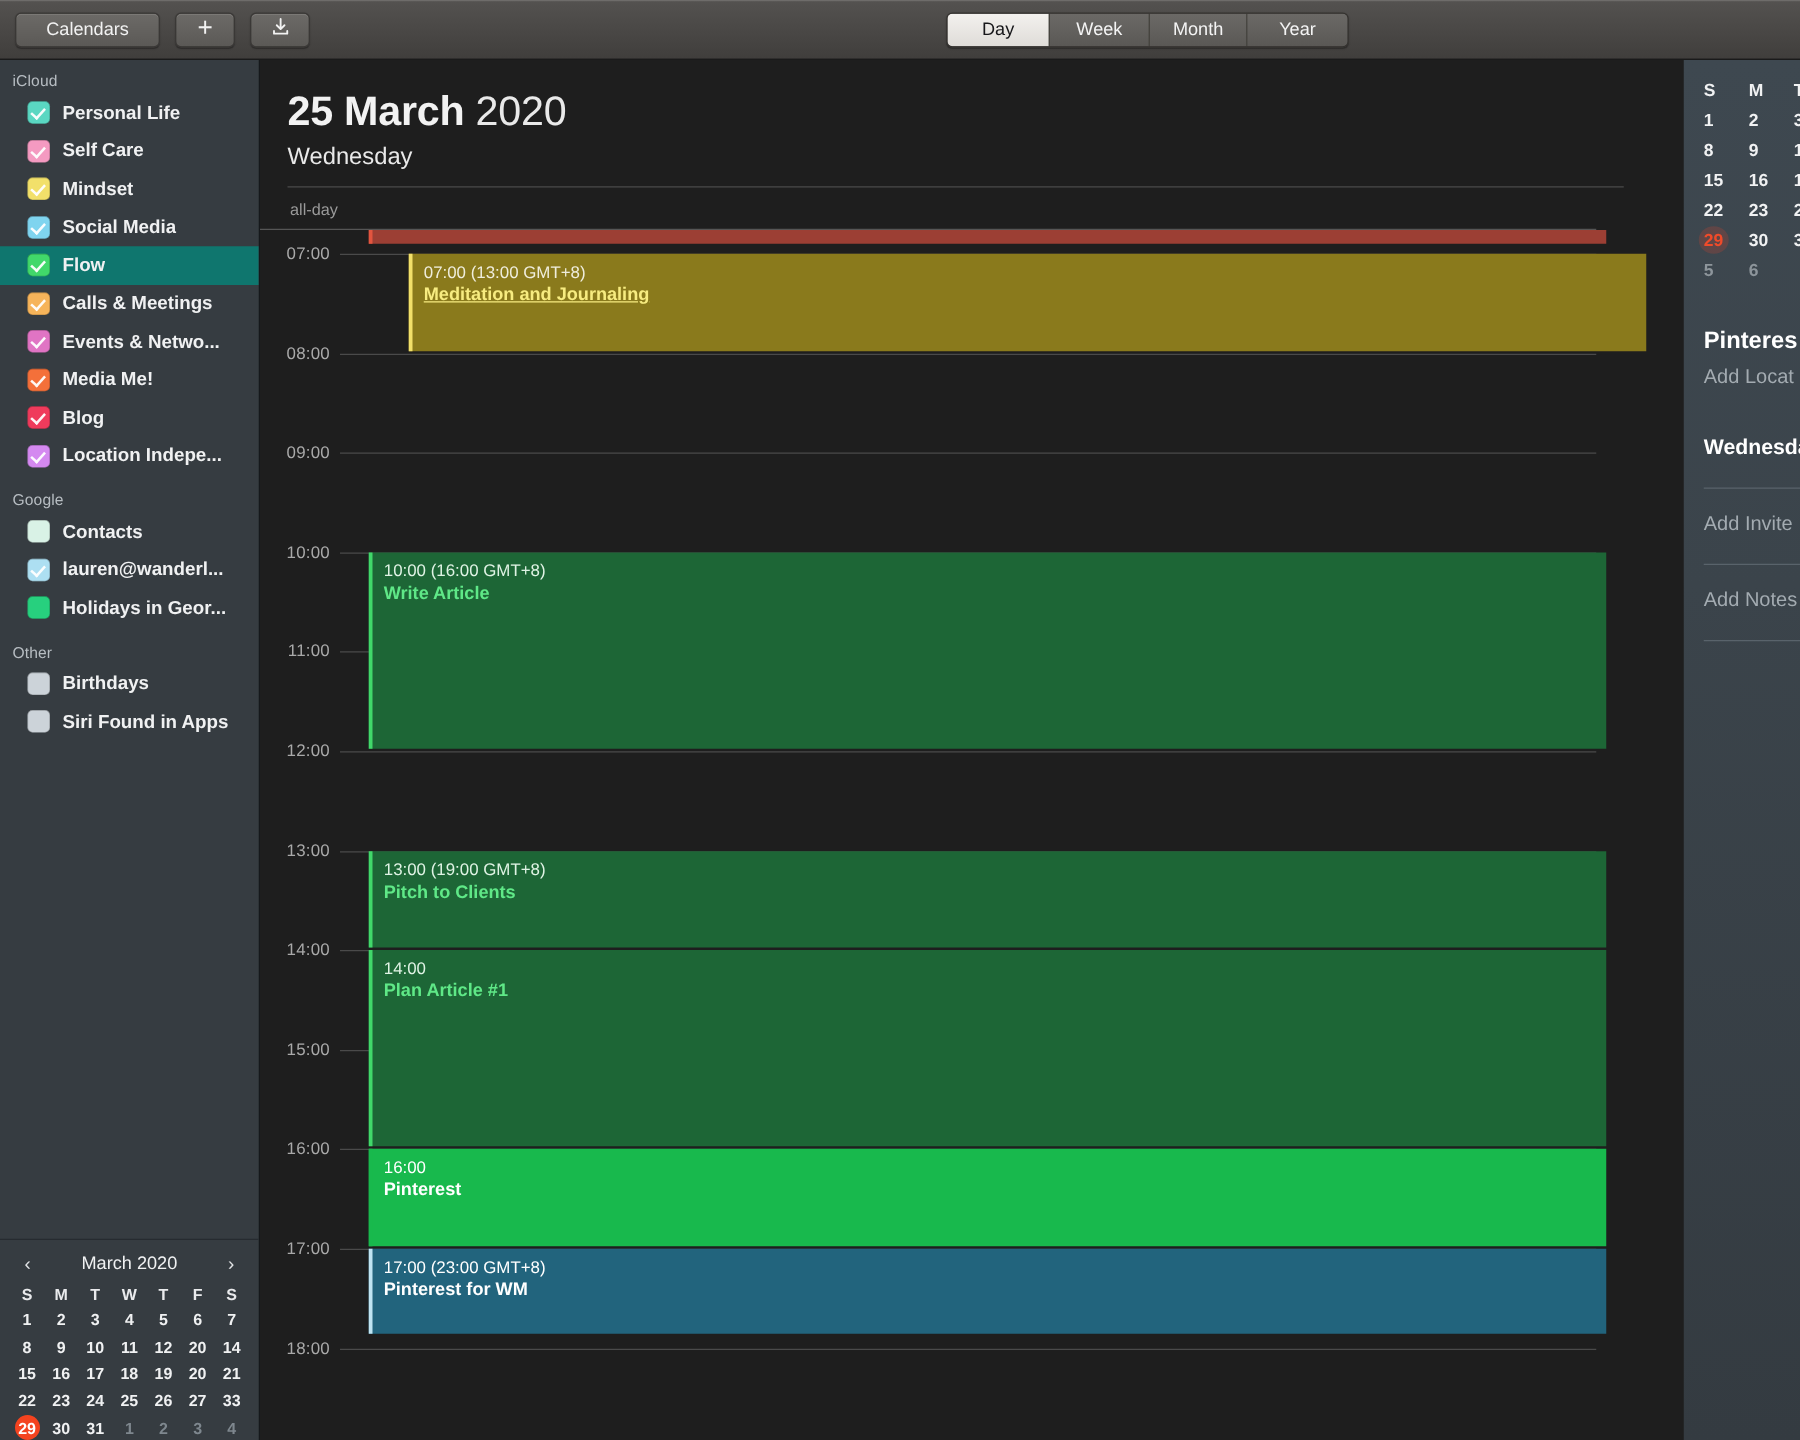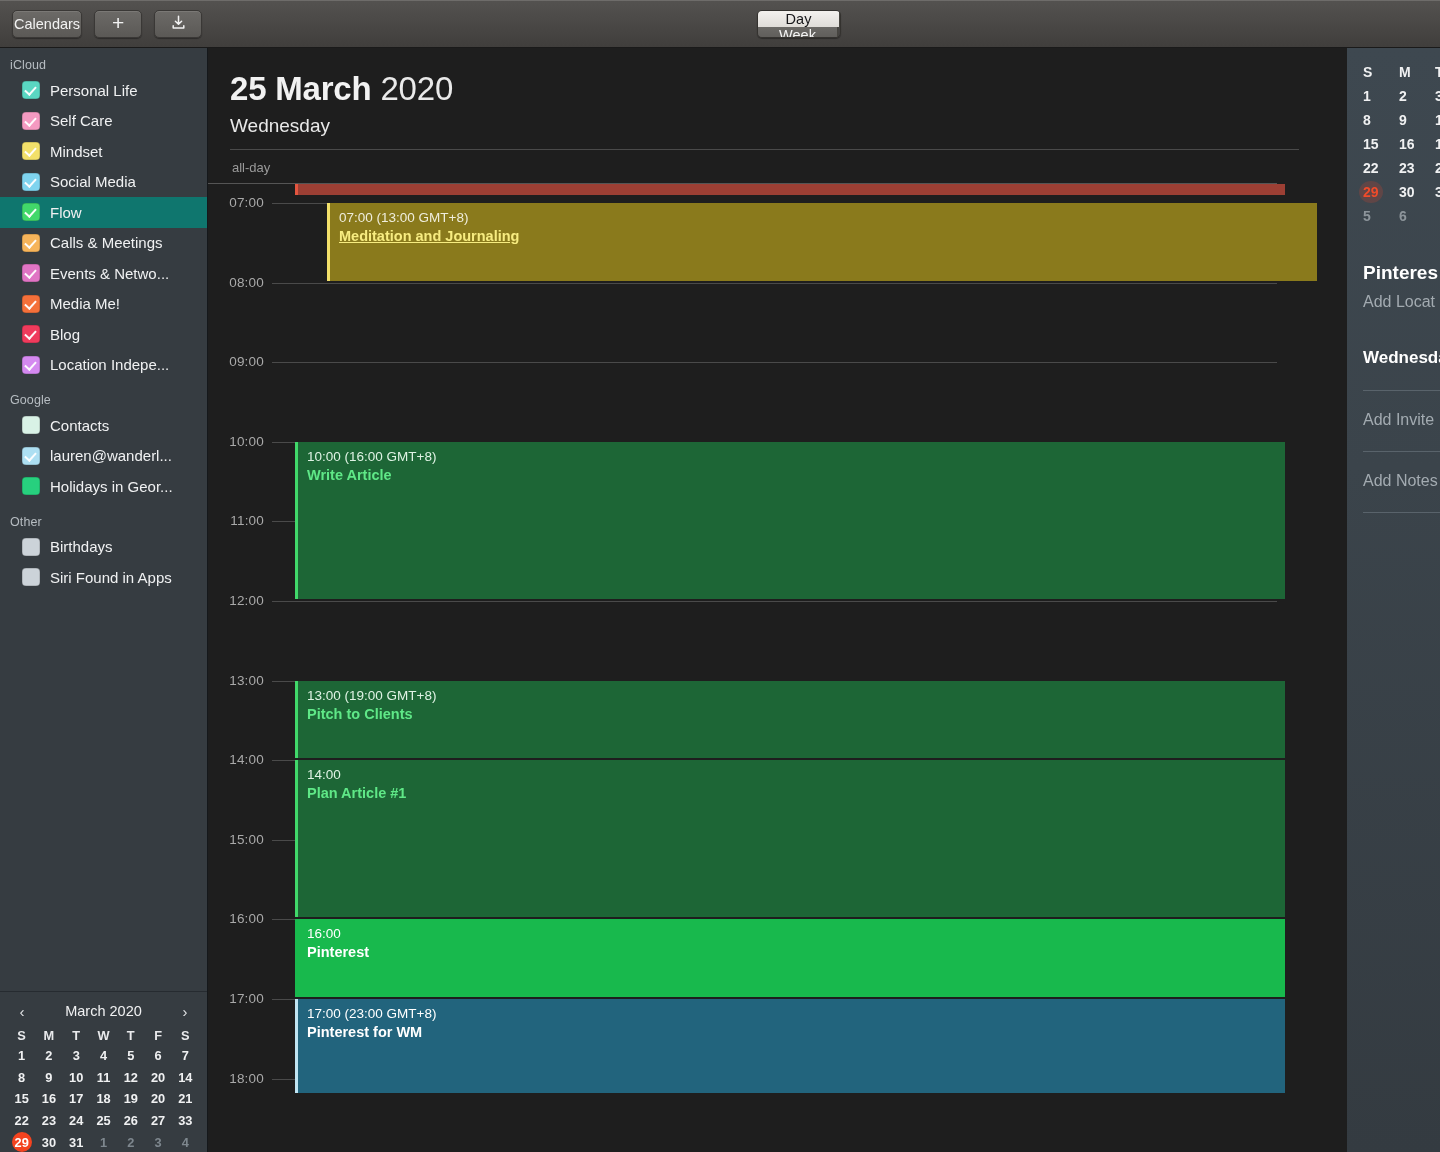--- a/index.html
+++ b/index.html
@@ -23,30 +23,29 @@
     content:""; position:absolute; left:0; top:0; width:100%; height:1px;
     background:#6e6c6a;
   }
   .tb-left{ display:flex; align-items:center; gap:12px; padding-left:12px; }
   .tb-btn{
     height:28px; border-radius:5px;
     background:linear-gradient(#6c6a67,#5b5956);
     border:1px solid #3a3836;
     box-shadow:0 1px 0 rgba(255,255,255,.10) inset, 0 1px 1px rgba(0,0,0,.35);
     display:flex; align-items:center; justify-content:center;
-    color:#f2f2f2; font-size:14.5px; padding:0 1px; white-space:nowrap;
+    color:#f2f2f2; font-size:14.5px; padding:0 24px; white-space:nowrap;
   }
   .tb-btn.icon{ width:48px; padding:0; }
   .tb-btn .plus{ font-size:21px; line-height:1; font-weight:300; margin-top:-2px;}
   .seg{
     position:absolute; left:757px; top:10px;
     display:flex; height:28px; border-radius:5px; overflow:hidden;
     border:1px solid #34322f;
     box-shadow:0 1px 1px rgba(0,0,0,.35);
-    flex-direction:column;
   }
   .seg .s{
     display:flex; align-items:center; justify-content:center;
     font-size:14.5px; color:#f4f4f4;
     background:linear-gradient(#6b6966,#5a5855);
     border-right:1px solid #46443f;
     padding:0 0;
   }
   .seg .s:last-child{ border-right:none; }
   .seg .s.sel{
@@ -73,21 +72,21 @@
   .cb{
     width:18px; height:18px; border-radius:4px; flex:none; position:relative;
     box-shadow:0 0 0 .5px rgba(0,0,0,.28) inset;
   }
   .cb.checked:after{
     content:""; position:absolute; left:5px; top:3px;
     width:5px; height:9px; border:2px solid #fff; border-top:none; border-left:none;
     transform:rotate(42deg);
     opacity:.95;
   }
-  .cal-name{ font-size:15px; color:#f0f1f2; white-space:nowrap; overflow:hidden; }
+  .cal-name{ font-size:15px; color:#f0f1f2; white-space:nowrap; overflow:hidden;font-weight:bold; }
   .grp-gap{ height:11px; }
 
   
   .mini{
     position:absolute; left:0; bottom:0; width:207px; height:161px;
     border-top:1px solid #262b30;
     padding:6px 8px 4px 8px;
   }
   .mini-head{ display:flex; align-items:center; justify-content:space-between; height:26px; padding:0 6px;}
   .mini-title{ font-size:14.5px; color:#f0f1f2; font-weight:500; }
@@ -456,21 +455,21 @@
           <div class="n" style="color: rgb(95, 232, 135);">Pitch to Clients</div>
         </div>
         <div class="ev" style="top: 570.2px; height: 157.2px; background: rgb(29, 102, 54); border-left: 3px solid rgb(65, 216, 106);">
           <div class="t" style="color: rgb(223, 243, 228);">14:00</div>
           <div class="n" style="color: rgb(95, 232, 135);">Plan Article #1</div>
         </div>
         <div class="ev" style="top: 729.4px; height: 77.6px; background: rgb(24, 185, 77); border-left: 3px solid rgb(24, 185, 77);">
           <div class="t" style="color: rgb(255, 255, 255);">16:00</div>
           <div class="n" style="color: rgb(255, 255, 255);">Pinterest</div>
         </div>
-        <div class="ev" style="top: 809px; height: 94px; background: rgb(34, 100, 125); border-left: 3px solid rgb(191, 228, 242);">
+        <div class="ev" style="top: 809px; height: 68px; background: rgb(34, 100, 125); border-left: 3px solid rgb(191, 228, 242);">
           <div class="t" style="color: rgb(255, 255, 255);">17:00 (23:00 GMT+8)</div>
           <div class="n" style="color: rgb(255, 255, 255);">Pinterest for WM</div>
         </div>
       </div>
   </div>
 
   <div class="inspector">
     <div class="ins-cal">
       <div class="ins-grid" id="ins-grid">
           <div>S</div>

